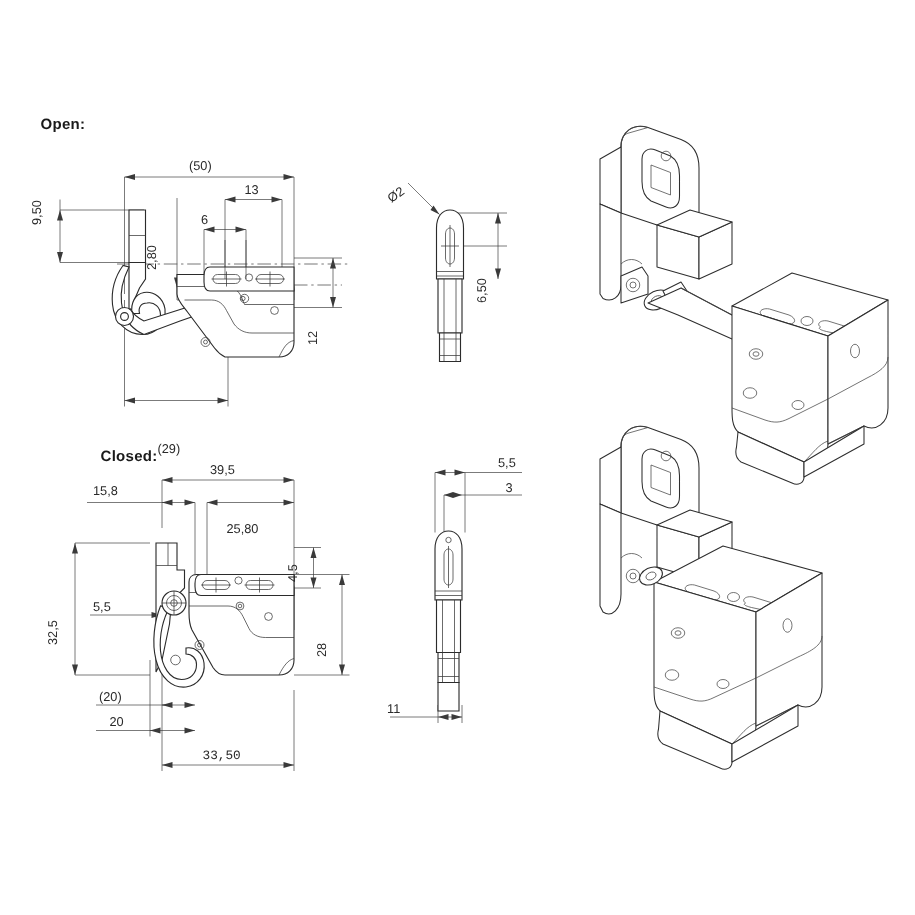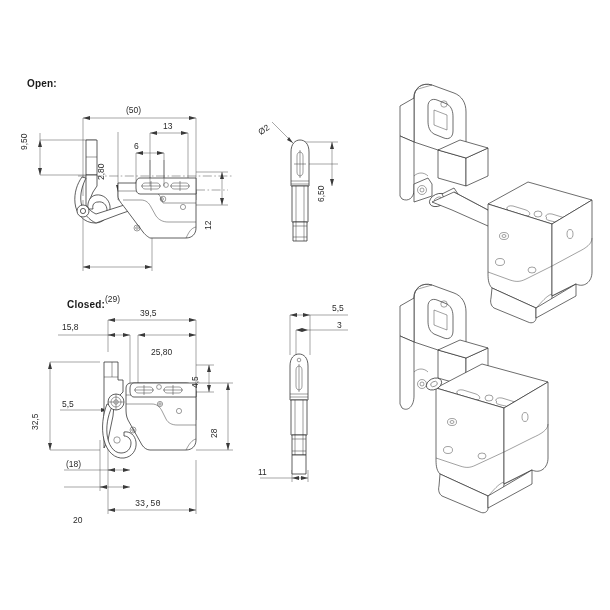--- a/index.html
+++ b/index.html
@@ -408,22 +408,22 @@
     <circle class="ln-thin" cx="133" cy="430" r="1.3"></circle>
   </svg>
 
   <div class="dim" style="left:140px; top:308px;">39,5</div>
   <div class="dim" style="left:62px;  top:322px;">15,8</div>
   <div class="dim" style="left:151px; top:322px;margin-top:25px;">25,80</div>
   <div class="dim vert" style="left:40px;  top:420px;">32,5</div>
   <div class="dim" style="left:62px;  top:399px;">5,5</div>
   <div class="dim vert" style="left:200px; top:378px;">4,5</div>
   <div class="dim vert" style="left:219px; top:428px;">28</div>
-  <div class="dim" style="left:66px;  top:459px;">(18)</div>
-  <div class="dim" style="left:73px;  top:476px;margin-top:39px;">20</div>
+  <div class="dim" style="left:66px;  top:459px;">(20)</div>
+  <div class="dim" style="left:73px;  top:476px;">20</div>
   <div class="dim" style="left:135px; top:499px;font-family:Liberation Mono, monospace;">33,50</div>
 
   <svg width="610" height="610">
 
     <g>
       <line class="ln-dim" x1="290" y1="315" x2="310" y2="315"></line>
       <polygon class="arrowhead" points="290,315 297,313 297,317"></polygon>
       <polygon class="arrowhead" points="310,315 303,313 303,317"></polygon>
       <line class="ln-dim" x1="310" y1="315" x2="348" y2="315"></line>
       <line class="ln-dim" x1="290" y1="315" x2="290" y2="355"></line>

